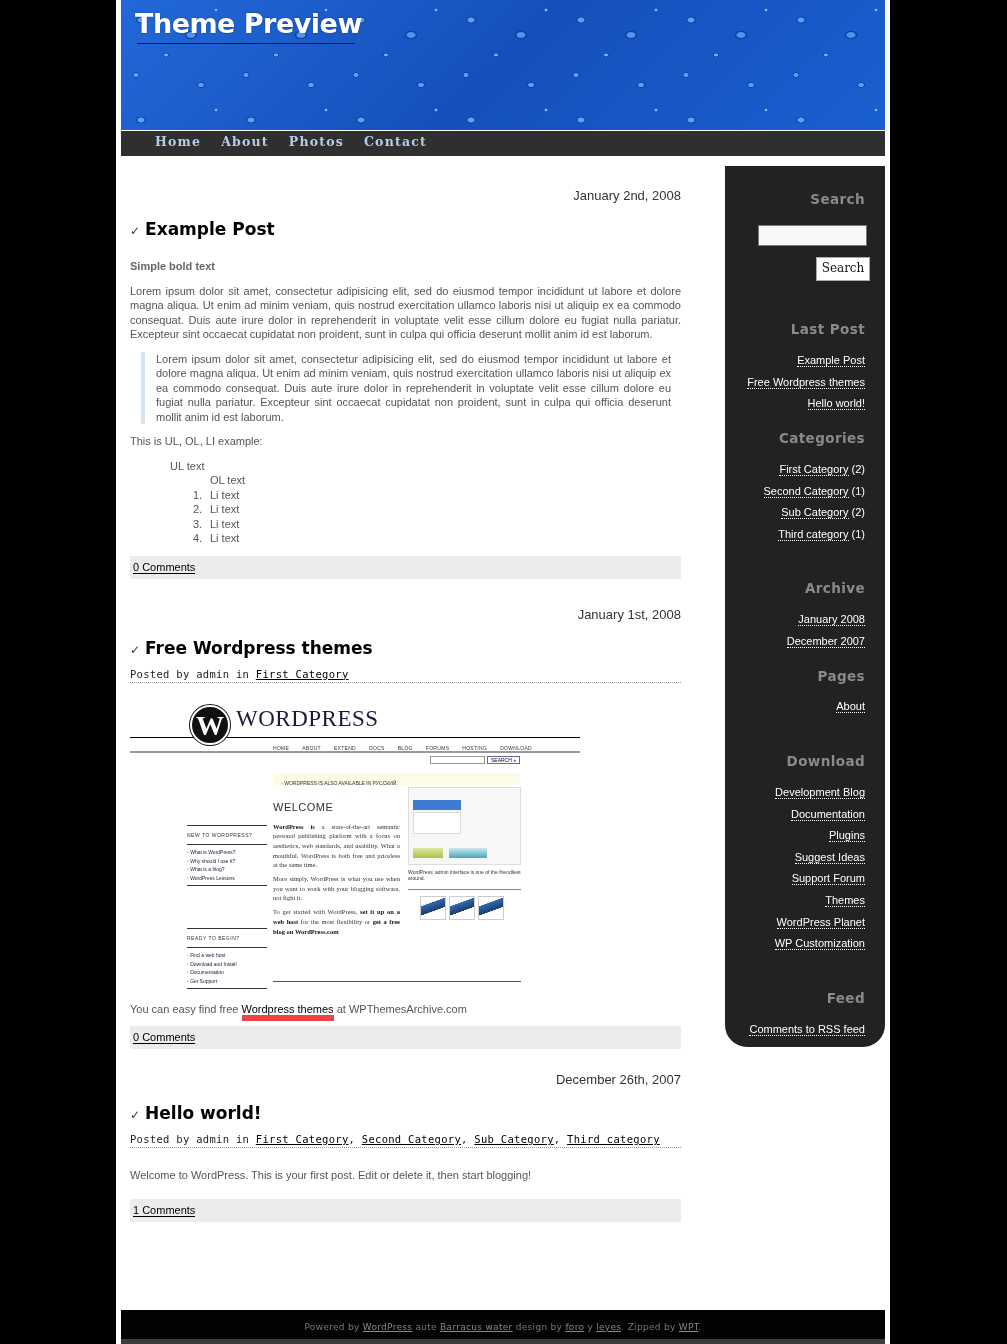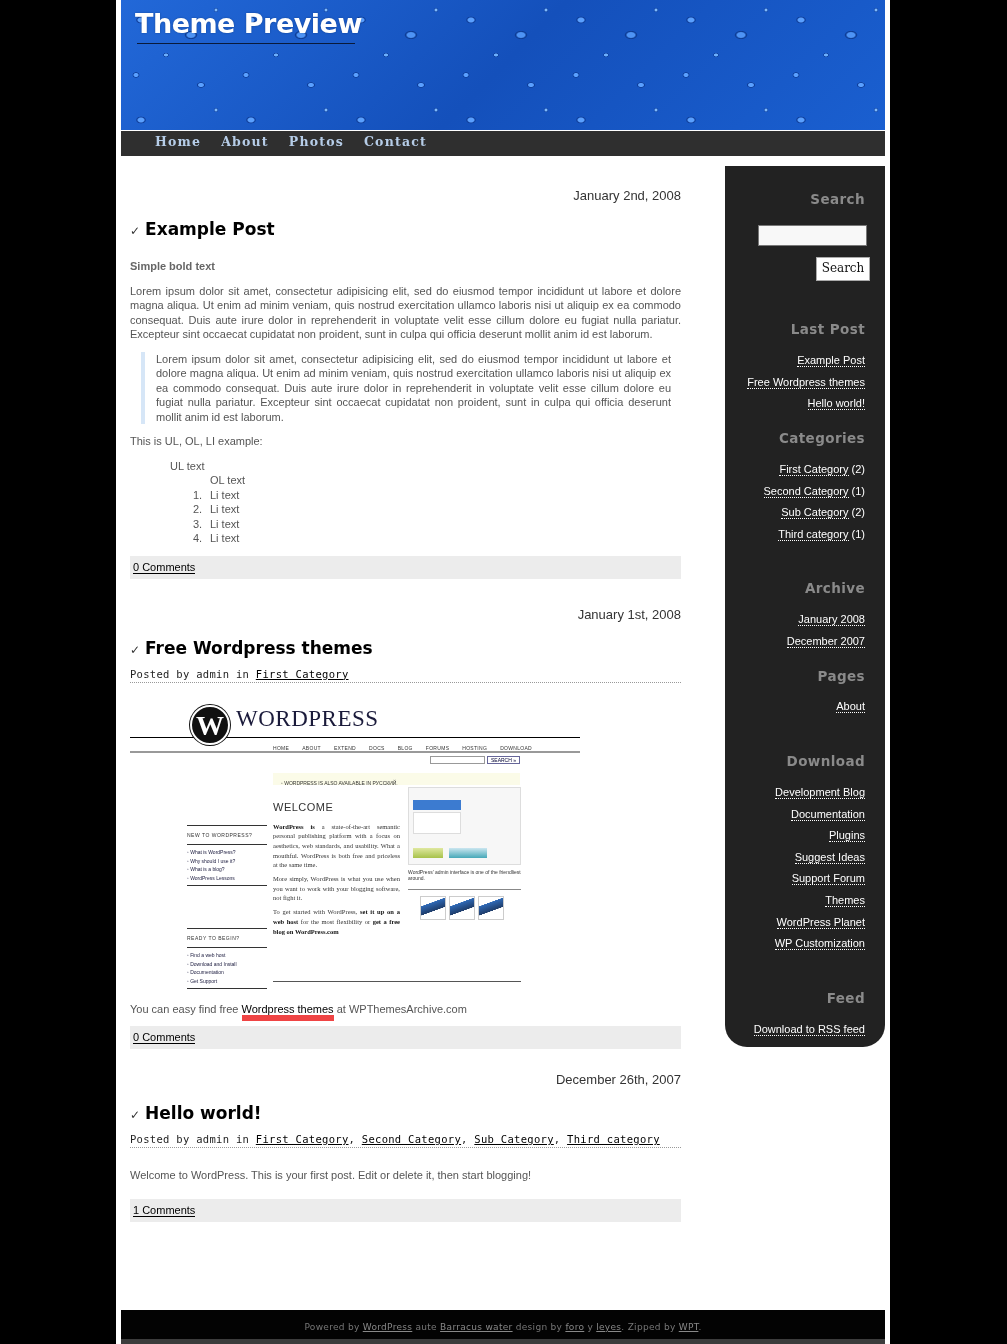--- a/index.html
+++ b/index.html
@@ -273,21 +273,21 @@
       <div><a href="#">Plugins</a></div>
       <div><a href="#">Suggest Ideas</a></div>
       <div><a href="#">Support Forum</a></div>
       <div><a href="#">Themes</a></div>
       <div><a href="#">WordPress Planet</a></div>
       <div><a href="#">WP Customization</a></div>
     </div>
 
     <h2 style="top:824px">Feed</h2>
     <div class="links" style="top:857px">
-      <div><a href="#">Download to RSS feed</a></div>
+      <div><a href="#">Comments to RSS feed</a></div>
     </div>
   </div>
 
   <div id="footer">
     <span>Powered by </span><a href="#">WordPress</a><span> aute </span><a href="#">Barracus water</a><span> design by </span><a href="#">foro</a><span> y </span><a href="#">leyes</a><span>. Zipped by </span><a href="#">WPT</a><span>.</span>
   </div>
   <div id="footer-bar"></div>
 </div>
 
 </body></html>

